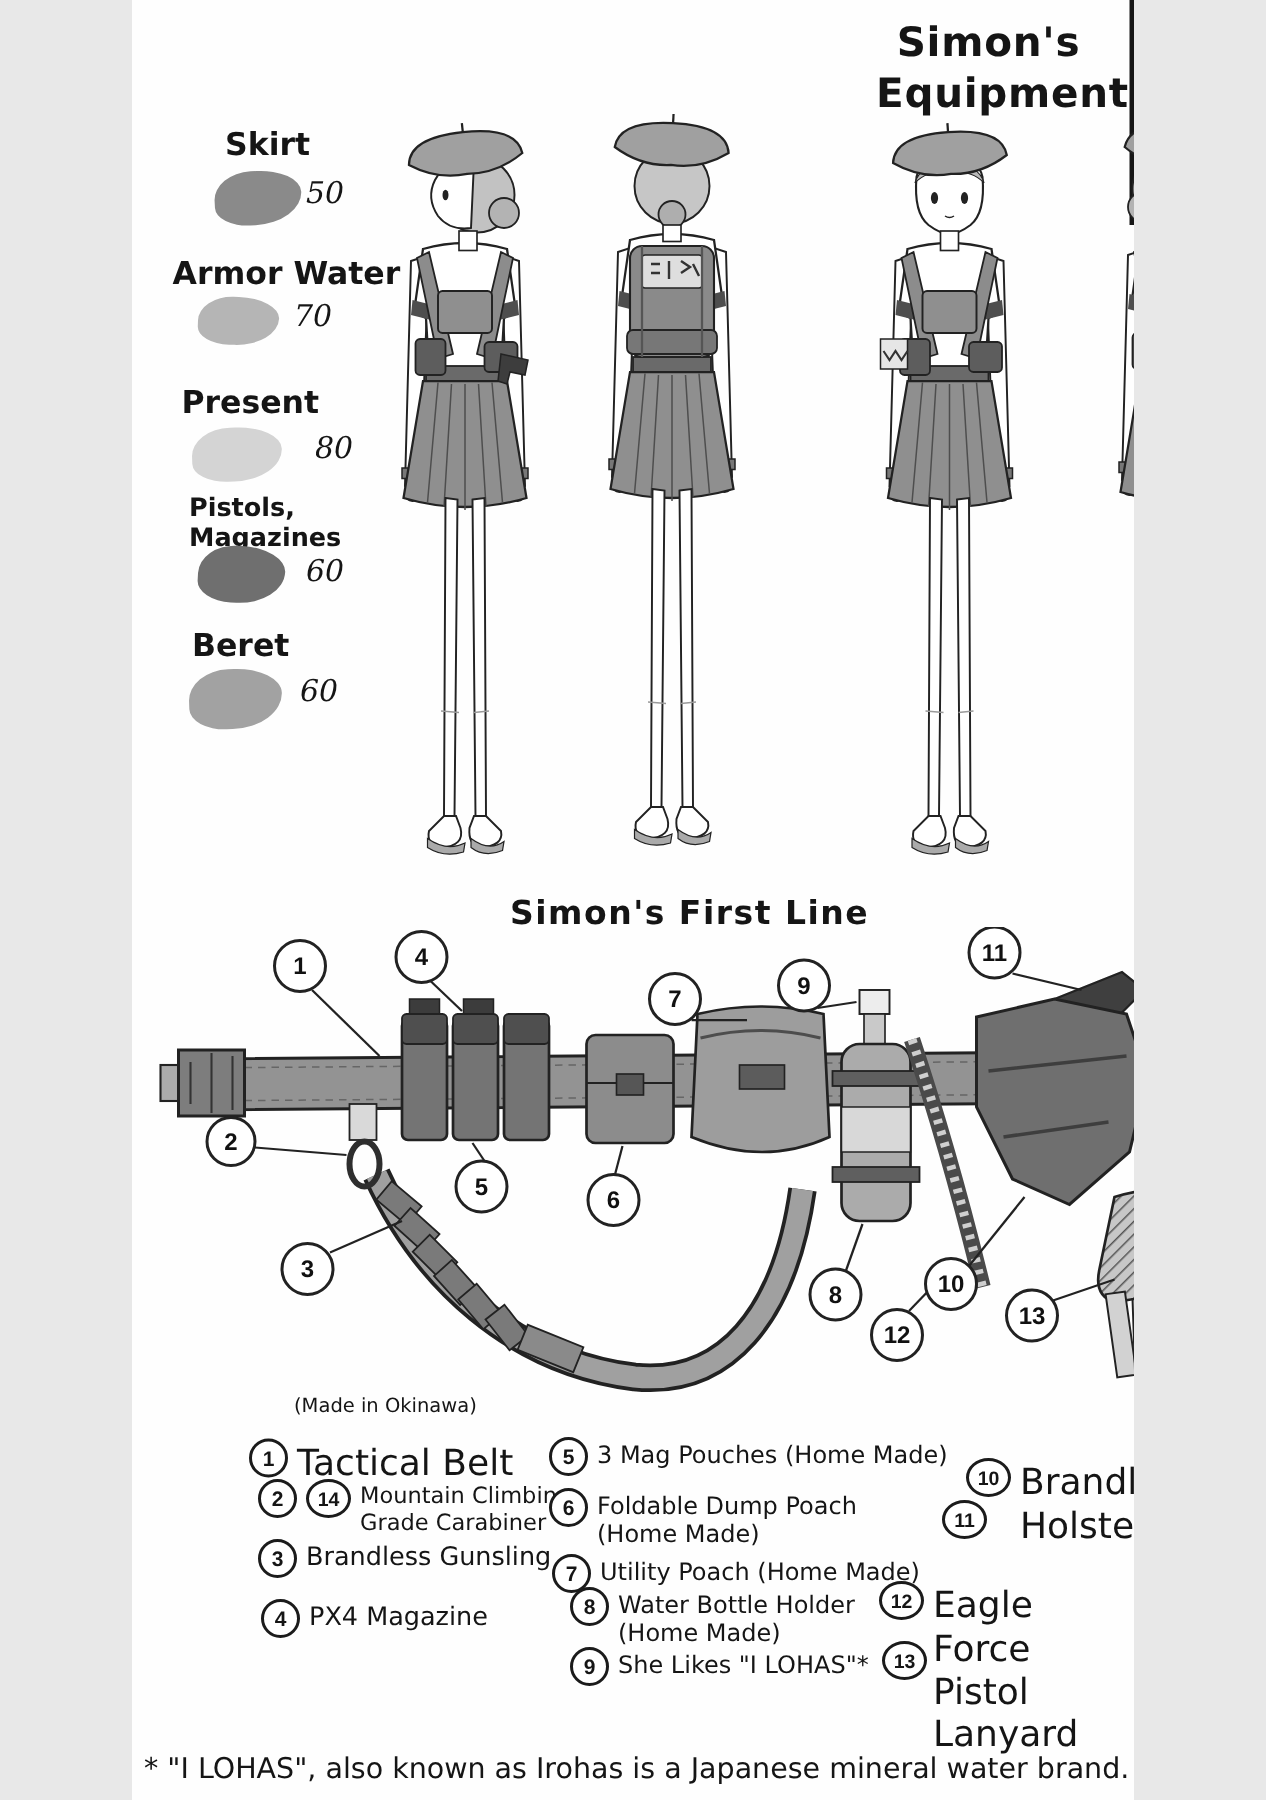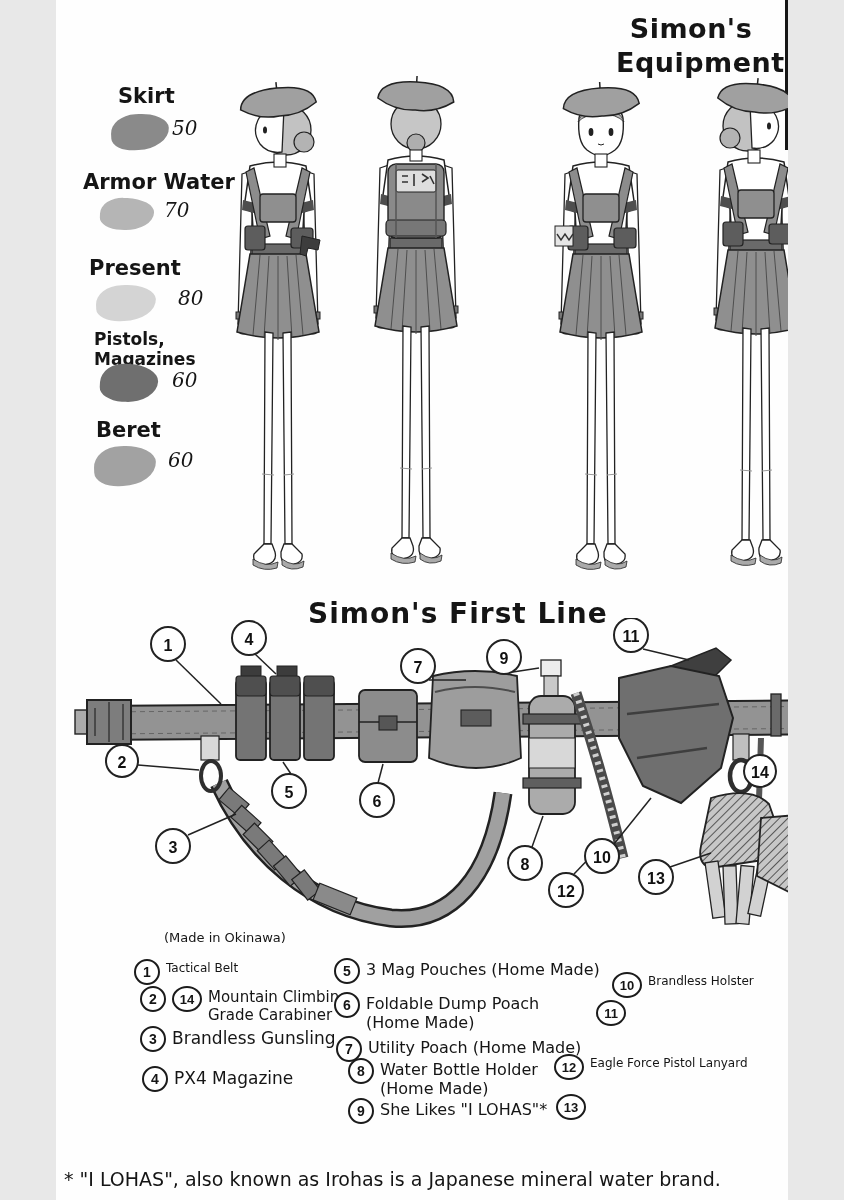--- a/index.html
+++ b/index.html
@@ -1,34 +1,34 @@
 <!DOCTYPE html>
 <html><head>
 <meta charset="utf-8">
 <style>
   html,body{margin:0;padding:0;background:#e8e8e8;}
-  .page{position:relative;width:732px;height:1200px;background:#fefefe;overflow:hidden;
+  .page{position:relative;width:668px;height:1200px;background:#fefefe;overflow:hidden;
         font-family:"Liberation Sans",sans-serif;color:#151515;margin:0 auto;}
   .abs{position:absolute;}
   .preline{white-space:pre-line;}
   .title{font-size:27px;font-weight:bold;letter-spacing:.5px;line-height:1.25;font-family:"DejaVu Sans",sans-serif;}
-  .section-title{font-size:28px;font-weight:bold;letter-spacing:1px;font-family:"DejaVu Sans",sans-serif;}
+  .section-title{font-size:22px;font-weight:bold;letter-spacing:1px;font-family:"DejaVu Sans",sans-serif;}
   .sw-label{font-size:21px;font-weight:bold;font-family:"DejaVu Sans",sans-serif;}
   .sw-label.small{font-size:17px;line-height:1.15;}
   .sw-value{font-size:20px;font-style:italic;font-family:"DejaVu Serif",serif;}
   .blob{border-radius:46% 54% 58% 42% / 55% 45% 62% 38%;}
   .lmain{display:flex;align-items:flex-start;gap:6px;}
   .cnum{flex:none;width:22px;height:22px;border:2px solid #1b1b1b;border-radius:50%;
         display:inline-flex;align-items:center;justify-content:center;
         font-size:14px;font-weight:bold;background:#fff;}
   .cnum.wide{width:26px;font-size:13px;}
   .ltext{font-size:17px;line-height:1.2;padding-top:2px;font-family:"DejaVu Sans",sans-serif;}
   .ltext.sm{font-size:15px;}
   .ltext.md{font-size:16px;}
-  .ltext.lg{font-size:12px;}
+  .ltext.lg{font-size:24px;}
   .lnote{font-size:13px;margin-left:30px;margin-bottom:14px;font-family:"DejaVu Sans",sans-serif;}
   .footnote{font-size:19px;font-family:"DejaVu Sans",sans-serif;}
   svg text.ct{font-family:"Liberation Sans",sans-serif;font-size:16px;font-weight:bold;fill:#111;
               text-anchor:middle;dominant-baseline:central;}
 </style>
 </head>
 <body>
 
 <div class="page">
 

